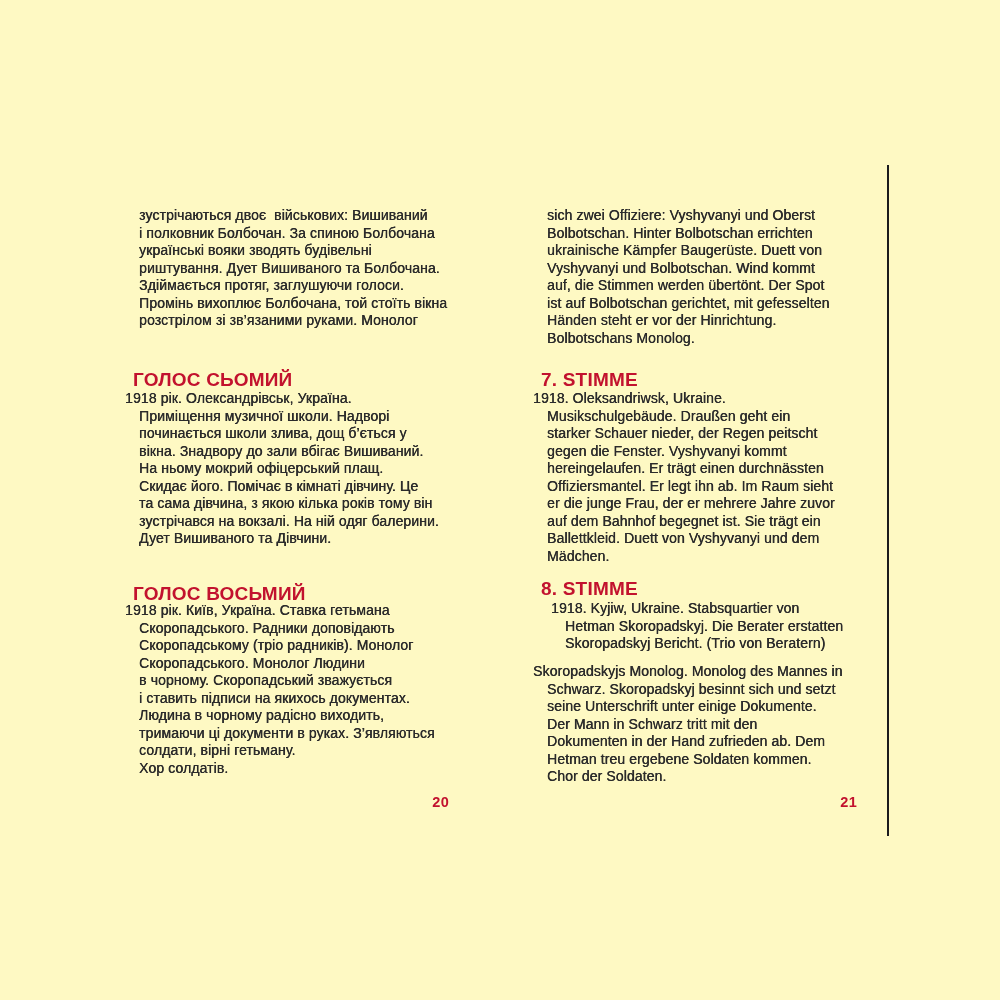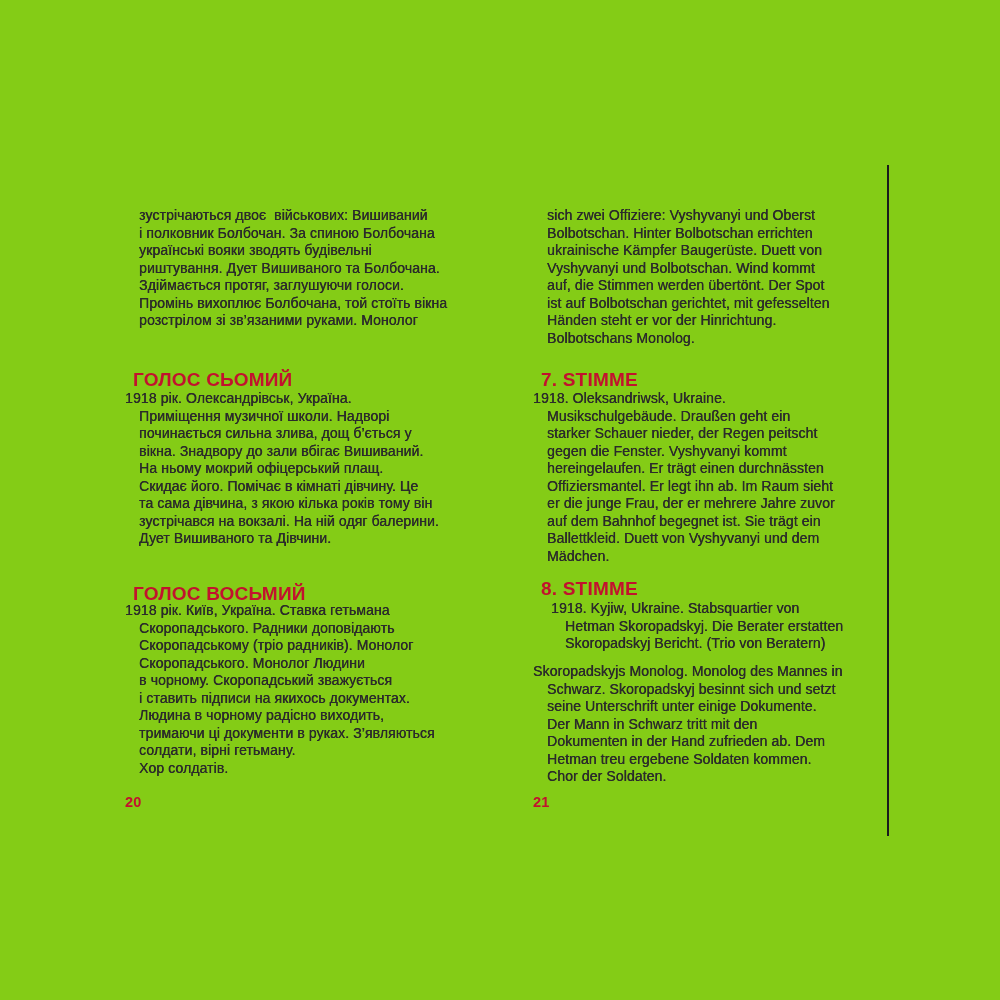--- a/index.html
+++ b/index.html
@@ -1,19 +1,19 @@
 <!DOCTYPE html>
 <html><head>
 <meta charset="utf-8">
 <style>
   html,body{margin:0;padding:0;background:#ffffff;}
   .canvas{
     position:relative;
     width:1000px;height:1000px;
-    background:#84cc16;
+    background:#fef9c3;
     overflow:hidden;
     font-family:"Liberation Sans","DejaVu Sans",sans-serif;
     color:#2b2b2b;
   }
   .page-col{
     position:absolute;top:0;height:1000px;width:324px;
   }
   .col-left{left:125px;}
   .col-right{left:533px;}
   .block{position:absolute;left:0;right:0;}
@@ -36,21 +36,21 @@
     color:#c2122e;
     white-space:pre;
   }
   
   .col-left  .b0{top:207px;} .col-left  .b1{top:362px;} .col-left  .b2{top:390px;}
   .col-left  .b3{top:576px;} .col-left  .b4{top:602px;}
   .col-right .b0{top:207px;} .col-right .b1{top:362px;} .col-right .b2{top:390px;}
   .col-right .b3{top:571px;} .col-right .b4{top:600px;margin-left:18px;} .col-right .b5{top:663px;}
   .page-number{
     position:absolute;top:794px;left:0;right:0;
-    text-align:left;
+    text-align:right;
     font-size:14.5px;font-weight:bold;
     color:#c2122e;
     letter-spacing:0.3px;
   }
   .page-edge-rule{
     position:absolute;
     left:887px;top:165px;
     width:2px;height:671px;
     background:#1b1b1d;
   }
@@ -68,21 +68,21 @@
           <div class="line cont">українські вояки зводять будівельні</div>
           <div class="line cont">риштування. Дует Вишиваного та Болбочана.</div>
           <div class="line cont">Здіймається протяг, заглушуючи голоси.</div>
           <div class="line cont">Промінь вихоплює Болбочана, той стоїть вікна</div>
           <div class="line cont">розстрілом зі зв’язаними руками. Монолог</div>
         </div>
         <h2 class="heading block b1">ГОЛОС СЬОМИЙ</h2>
         <div class="para block b2">
           <div class="line">1918 рік. Олександрівськ, Україна.</div>
           <div class="line cont">Приміщення музичної школи. Надворі</div>
-          <div class="line cont">починається сильна злива, дощ б’ється у</div>
+          <div class="line cont">починається школи злива, дощ б’ється у</div>
           <div class="line cont">вікна. Знадвору до зали вбігає Вишиваний.</div>
           <div class="line cont">На ньому мокрий офіцерський плащ.</div>
           <div class="line cont">Скидає його. Помічає в кімнаті дівчину. Це</div>
           <div class="line cont">та сама дівчина, з якою кілька років тому він</div>
           <div class="line cont">зустрічався на вокзалі. На ній одяг балерини.</div>
           <div class="line cont">Дует Вишиваного та Дівчини.</div>
         </div>
         <h2 class="heading block b3">ГОЛОС ВОСЬМИЙ</h2>
         <div class="para block b4">
           <div class="line">1918 рік. Київ, Україна. Ставка гетьмана</div>

